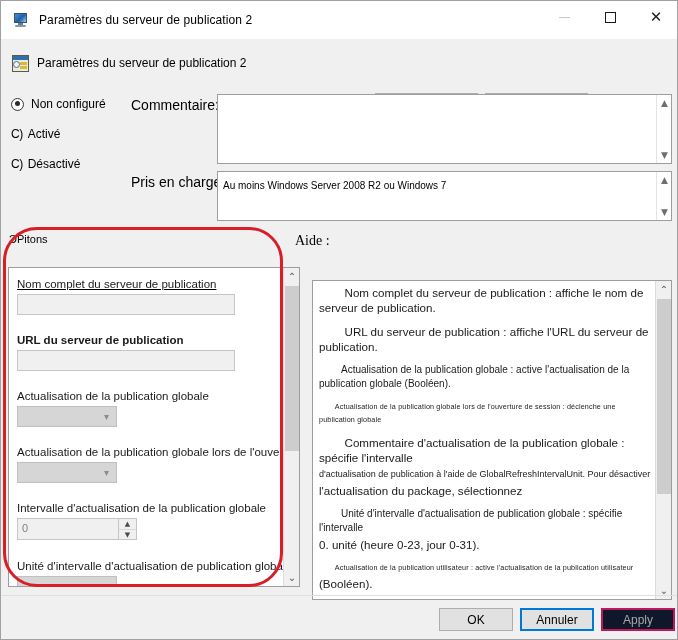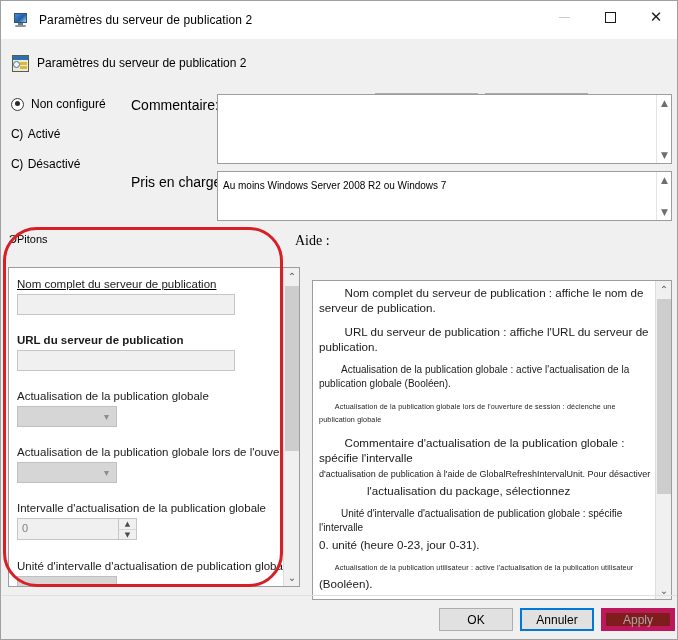--- a/index.html
+++ b/index.html
@@ -438,22 +438,22 @@
     left: 519px; top: 607px;
     width: 74px; height: 23px;
     border: 2px solid #0078d7;
     background: #e1e1e1;
   }
   .btn-apply {
     position: absolute;
     left: 600px; top: 607px;
     width: 74px; height: 23px;
     color: #a7a7a7;
-    background: #7f1d1d;
-    border: 5px solid #be185d;
+    background: #0f172a;
+    border: 2px solid #be185d;
   }
 
   
   .annot {
     position: absolute;
     left: 2px; top: 226px;
     width: 280px; height: 360px;
     border: 3px solid #d61f26;
     border-radius: 34px;
     box-sizing: border-box;
@@ -592,21 +592,21 @@
   </div>
 
   <div class="help-panel">
     <div class="help-text">
       <p class="help-para hp-s14">Nom complet du serveur de publication : affiche le nom de serveur de publication.</p>
       <p class="help-para hp-s14">URL du serveur de publication : affiche l'URL du serveur de publication.</p>
       <p class="help-para hp-s12">Actualisation de la publication globale : active l'actualisation de la publication globale (Booléen).</p>
       <p class="help-para hp-s9">Actualisation de la publication globale lors de l'ouverture de session : déclenche une publication globale</p>
       <p class="help-para hp-s14">Commentaire d'actualisation de la publication globale : spécifie l'intervalle</p>
       <p class="help-para hp-s11" style="text-indent:0; margin-top:2px;">d'actualisation de publication à l'aide de GlobalRefreshIntervalUnit. Pour désactiver</p>
-      <p class="help-para hp-s14" style="text-indent:0; margin-top:2px;margin-left:48px;">l'actualisation du package, sélectionnez</p>
+      <p class="help-para hp-s14" style="text-indent:0; margin-top:2px;">l'actualisation du package, sélectionnez</p>
       <p class="help-para hp-s12">Unité d'intervalle d'actualisation de publication globale : spécifie l'intervalle</p>
       <p class="help-para hp-s14" style="text-indent:0; margin-top:2px;">0. unité (heure 0-23, jour 0-31).</p>
       <p class="help-para hp-s9">Actualisation de la publication utilisateur :  active l'actualisation de la publication utilisateur</p>
       <p class="help-para hp-s14" style="text-indent:0; margin-top:2px;">(Booléen).</p>
     </div>
     <div class="help-sb">
       <div class="arrow up">⌃</div>
       <div class="thumb"></div>
       <div class="arrow dn">⌄</div>
     </div>

